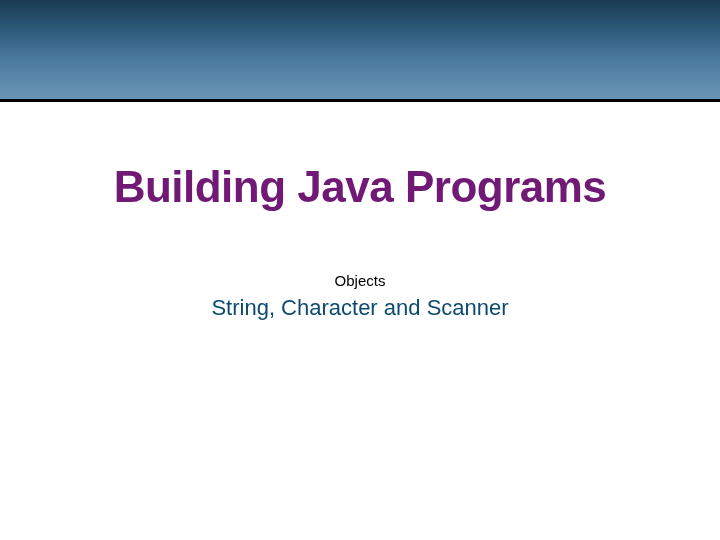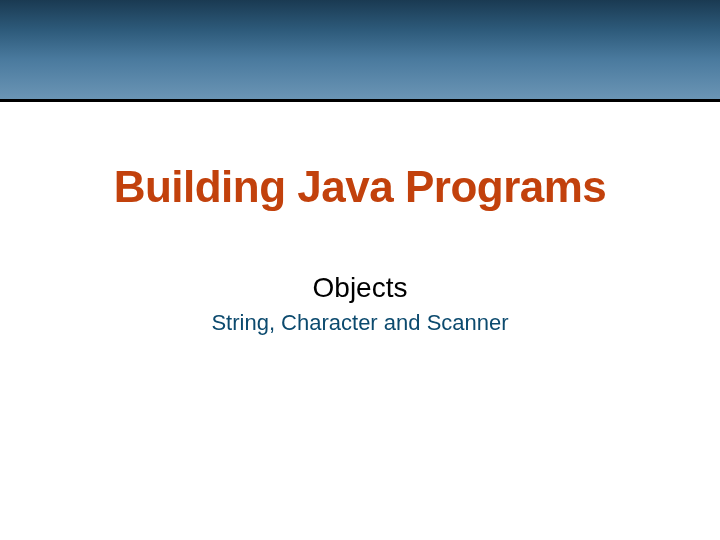--- a/index.html
+++ b/index.html
@@ -25,26 +25,26 @@
       background: linear-gradient(to bottom, #1a3a52 0%, #2d5a7a 30%, #4a7a9e 60%, #6b95b5 100%);
       border-bottom: 3px solid #000;
     }
     .content {
       padding-top: 60px;
       text-align: center;
     }
     .title {
       font-size: 44px;
       font-weight: bold;
-      color: #c2410c;
+      color: #701a75;
       margin-bottom: 60px;
       letter-spacing: -0.5px;
     }
     .subtitle-1 {
-      font-size: 28px;
+      font-size: 15px;
       color: #000;
       margin-bottom: 6px;
     }
     .subtitle-2 {
       font-size: 22px;
       color: #0c4a6e;
     }
   </style>
 </head>
 <body>

